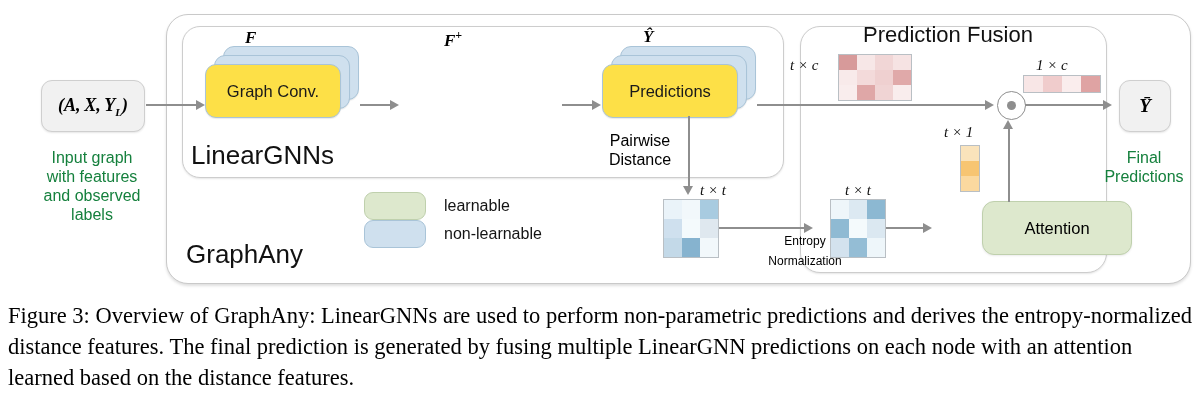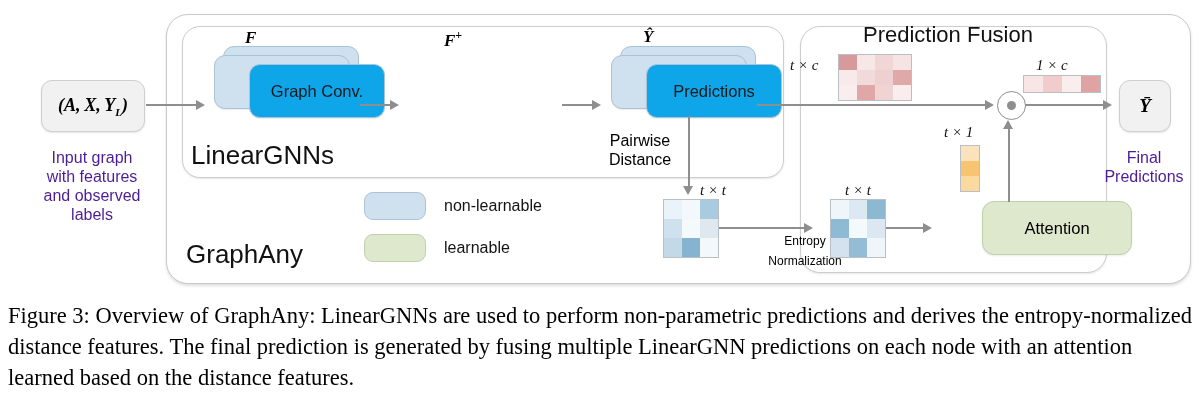--- a/index.html
+++ b/index.html
@@ -26,21 +26,21 @@
     box-shadow:0 1px 2px rgba(0,0,0,0.10);
   }
 
   
   .stack{position:absolute;}
   .card{
     position:absolute;border-radius:11px;
     border:1.2px solid #a9c4d8;background:#cfe0ee;
     box-shadow:0 1px 1px rgba(0,0,0,0.08);
   }
-  .card.front{background:#0ea5e9;margin-left:44px;}
+  .card.front{background:#fde047;}
   .card-label{
     position:absolute;inset:0;display:flex;align-items:center;justify-content:center;
     font-size:16.5px;color:#1a1a1a;white-space:nowrap;
   }
 
   
   .node-gray{
     border:1.3px solid #cfcfcf;border-radius:11px;background:#f1f1f1;
     box-shadow:0 1px 2px rgba(0,0,0,0.10);
   }
@@ -72,21 +72,21 @@
   
   .op-circle{
     width:27px;height:27px;border-radius:50%;
     border:1.8px solid #8e8e8e;background:#ffffff;
     display:flex;align-items:center;justify-content:center;
   }
   .op-dot{width:9px;height:9px;border-radius:50%;background:#8e8e8e;}
 
   
   .ttl{font-size:22px;color:#111;white-space:nowrap;}
-  .sub{font-size:16px;color:#4c1d95;line-height:19px;text-align:center;}
+  .sub{font-size:16px;color:#15803d;line-height:19px;text-align:center;}
   .dimlabel{font-size:15px;color:#111;white-space:nowrap;}
   .bigname{font-size:26px;color:#111;white-space:nowrap;}
 
   
   #caption{
     position:absolute;left:8px;top:300px;width:1186px;
     font-family:"Liberation Serif",serif;font-size:22.5px;line-height:31px;
     color:#000;text-align:left;
   }
 </style>
@@ -148,27 +148,27 @@
     <div>Distance</div>
   </div>
 
   <div class="ln ln-v abs" style="left:688px;top:116px;height:74px;"></div>
   <div class="arrowhead ah-down abs" style="left:683px;top:186px;"></div>
 
   <div class="ln ln-h abs" style="left:757px;top:104px;width:232px;"></div>
   <div class="arrowhead ah-right abs" style="left:985px;top:100px;"></div>
 
   <div class="abs" style="left:364px;top:192px;">
+    <div style="display:flex;align-items:center;gap:18px;">
+      <div class="swatch sw-green"></div>
+      <div class="legend-text">learnable</div>
+    </div>
     <div style="display:flex;align-items:center;gap:18px;margin-bottom:14px;">
       <div class="swatch sw-blue"></div>
       <div class="legend-text">non-learnable</div>
-    </div>
-    <div style="display:flex;align-items:center;gap:18px;">
-      <div class="swatch sw-green"></div>
-      <div class="legend-text">learnable</div>
     </div>
   </div>
 
   <div class="abs bigname" style="left:186px;top:239px;">GraphAny</div>
 
   <div class="abs dimlabel mathlt" style="left:700px;top:182px;">t × t</div>
   <div class="abs matrix" style="left:663px;top:199px;width:54px;height:57px;grid-template-columns:repeat(3,1fr);grid-template-rows:repeat(3,1fr);">
     <div class="cell" style="background:#eaf3f9;"></div>
     <div class="cell" style="background:#f2f8fb;"></div>
     <div class="cell" style="background:#a8cbe0;"></div>

